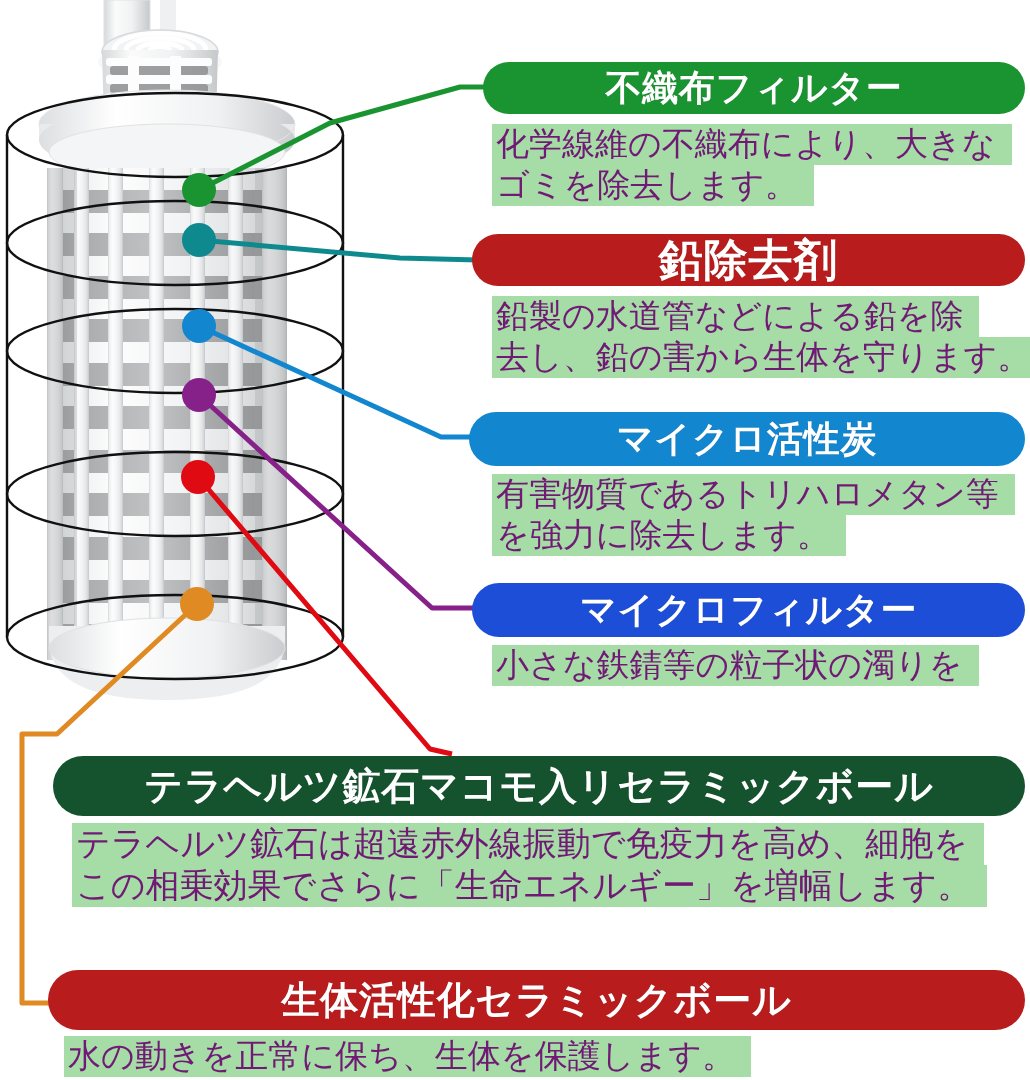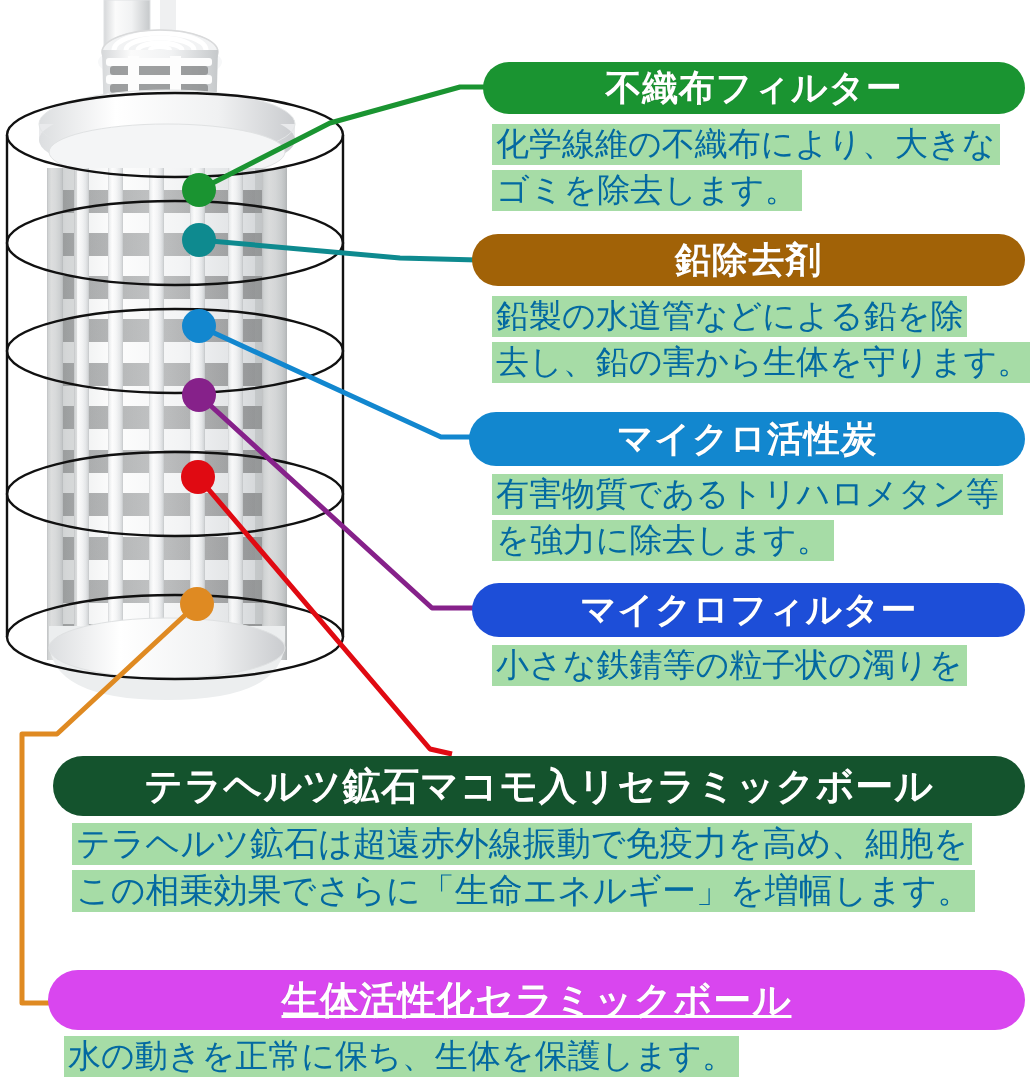--- a/index.html
+++ b/index.html
@@ -27,45 +27,44 @@
     font-weight:bold;
     letter-spacing:.02em;
     white-space:nowrap;
     text-shadow:0 0 1px rgba(0,0,0,.25);
     box-sizing:border-box;
   }
   .desc{position:absolute;}
   .desc .line{
     display:block;width:max-content;
     background:#a6dca6;
-    color:#0369a1;
+    color:#701a75;
     font-weight:normal;
     line-height:1.0;
-    padding:3px 4px 5px 4px;
-    margin-bottom:5px;
+    padding:3px 16px 5px 4px;
     box-sizing:border-box;
   }
 
   
   .b-green .pill{left:483px;top:62px;width:542px;height:52px;background:#1a9431;font-size:36px;}
   .b-green .desc{left:492px;top:124px;font-size:33px;}
 
-  .b-teal  .pill{left:472px;top:234px;width:553px;height:52px;background:#a16207;font-size:36px;}
+  .b-teal  .pill{left:472px;top:234px;width:553px;height:52px;background:#b91c1c;font-size:44px;}
   .b-teal  .desc{left:492px;top:296px;font-size:33px;}
 
   .b-blue  .pill{left:469px;top:412px;width:556px;height:54px;background:#1287cf;font-size:36px;}
   .b-blue  .desc{left:492px;top:474px;font-size:33px;}
 
   .b-purple .pill{left:472px;top:583px;width:553px;height:54px;background:#1d4ed8;font-size:36px;}
   .b-purple .desc{left:492px;top:645px;font-size:33px;}
 
   .b-red   .pill{left:53px;top:756px;width:972px;height:60px;background:#14532d;font-size:38px;}
   .b-red   .desc{left:72px;top:823px;font-size:34px;}
 
-  .b-orange .pill{left:48px;top:970px;width:977px;height:60px;background:#d946ef;font-size:38px;text-decoration:underline;}
+  .b-orange .pill{left:48px;top:970px;width:977px;height:60px;background:#b91c1c;font-size:38px;}
   .b-orange .desc{left:64px;top:1036px;font-size:33px;}
 </style>
 </head>
 <body>
 
 <div id="stage">
 
   <div id="product">
     <svg width="470" height="760" viewBox="0 0 470 760" xmlns="http://www.w3.org/2000/svg" aria-hidden="true">
       <defs>

